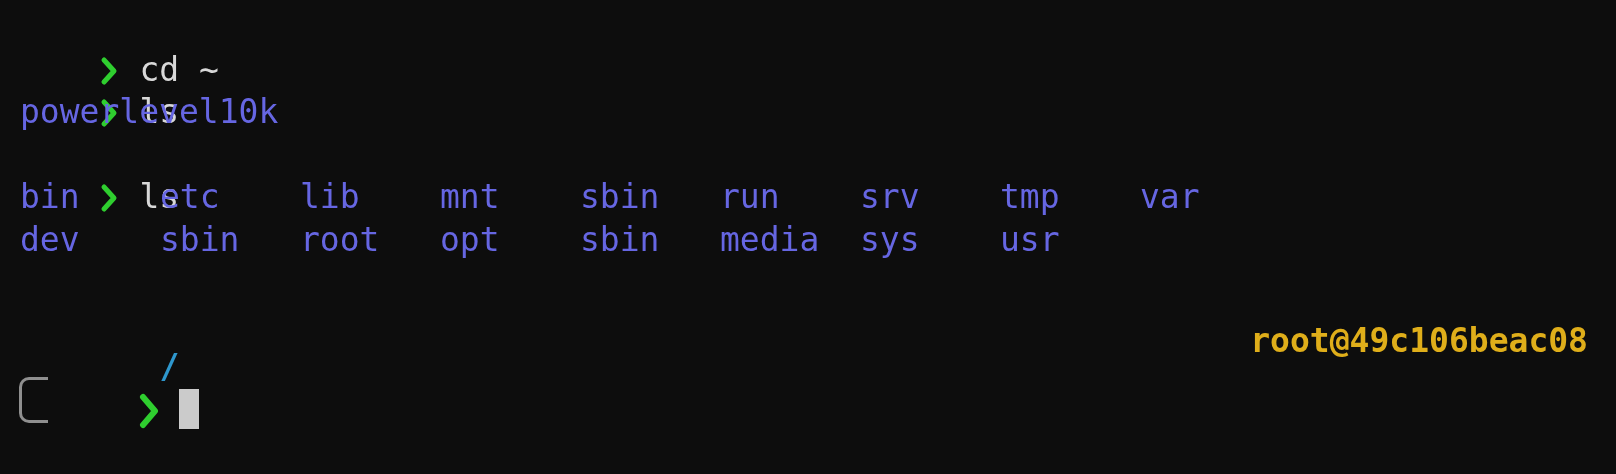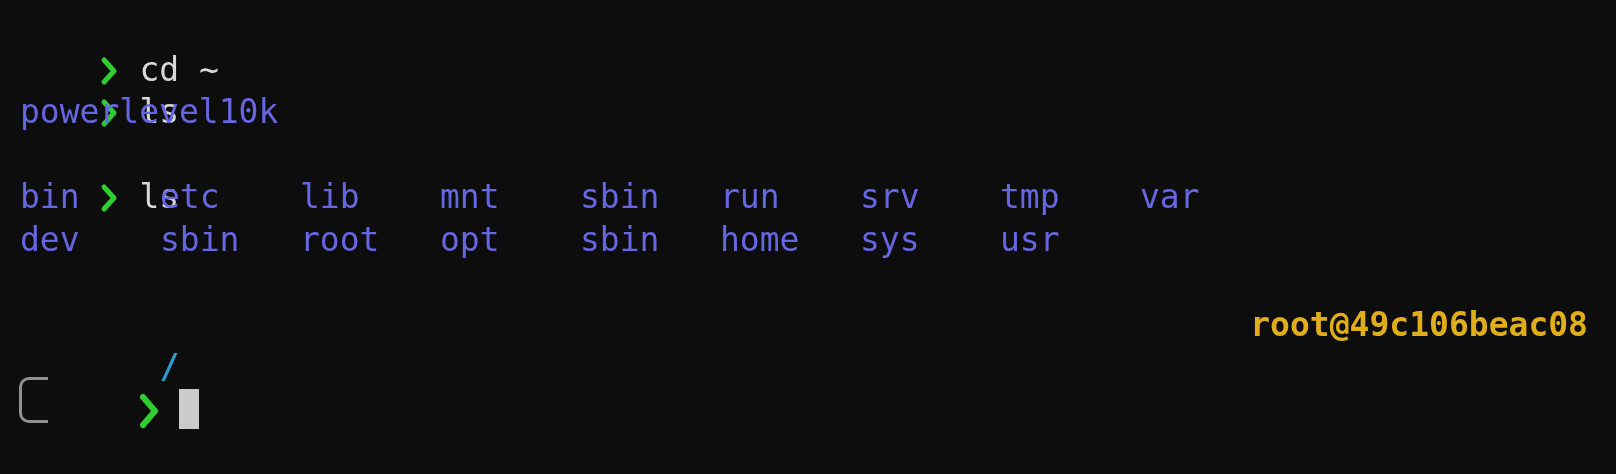--- a/index.html
+++ b/index.html
@@ -60,21 +60,21 @@
     box-sizing: border-box;
   }
   .cwd {
     margin-left: 60px;
     color: var(--cwd_cyan, #2e97cd);
     font-weight: bold;
   }
   .rprompt {
     position: absolute;
     right: 28px;
-    top: 0;
+    top: 16px;
     color: var(--context_yellow, #dfae1a);
     font-weight: bold;
   }
   .p10k-bottom .chev.big { margin-left: 40px; width: 20px; }
   .cursor-block {
     display: inline-block;
     width: 20px;
     height: 40px;
     margin-left: 20px;
     background: var(--cursor_gray, #cbcbcb);
@@ -108,21 +108,21 @@
 
   <div class="line">
     <span class="chev">
       <svg width="20" height="30" viewBox="0 0 20 30">
           <path d="M5 4 L15 15 L5 26" fill="none" stroke="var(--prompt_green)" stroke-width="5" stroke-linecap="round" stroke-linejoin="round"></path>
         </svg>
     </span><span class="cmd">ls</span>
   </div>
 
   <div class="line"><span class="dir">bin</span><span class="dir">etc</span><span class="dir">lib</span><span class="dir">mnt</span><span class="dir">sbin</span><span class="dir">run</span><span class="dir">srv</span><span class="dir">tmp</span><span class="dir">var</span></div>
-  <div class="line"><span class="dir">dev</span><span class="dir">sbin</span><span class="dir">root</span><span class="dir">opt</span><span class="dir">sbin</span><span class="dir">home</span><span class="dir">sys</span><span class="dir">usr</span></div>
+  <div class="line"><span class="dir">dev</span><span class="dir">sbin</span><span class="dir">root</span><span class="dir">opt</span><span class="dir">sbin</span><span class="dir">media</span><span class="dir">sys</span><span class="dir">usr</span></div>
 
   <div class="line blank"></div>
 
   <div class="line p10k-top">
     <span class="cwd">/</span>
     <span class="rprompt">root@49c106beac08</span>
   </div>
 
   <div class="line p10k-bottom">
     <span class="chev big">

